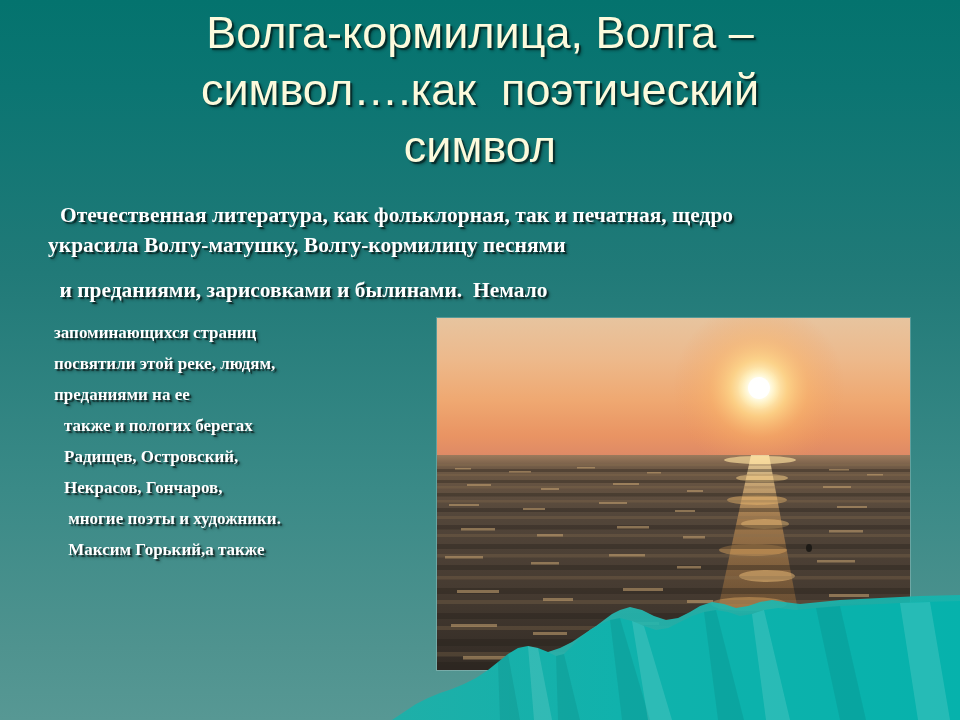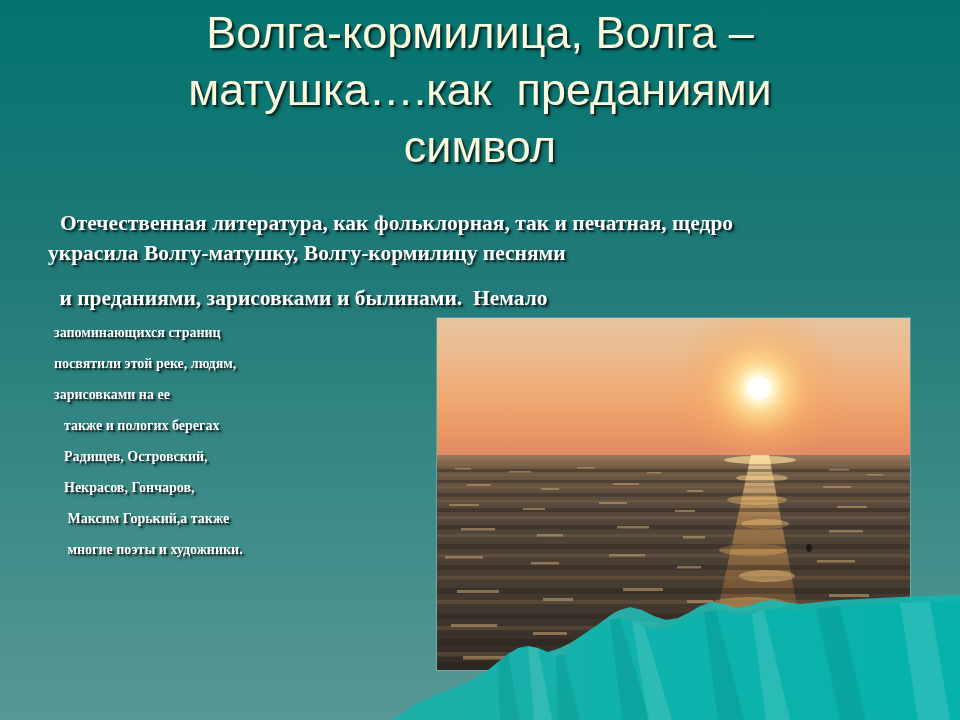--- a/index.html
+++ b/index.html
@@ -47,35 +47,35 @@
   .body-text {
     color: #ffffff;
     font-family: "Liberation Serif", serif;
     font-weight: bold;
     text-shadow: 2px 2px 1px rgba(0,0,0,0.55), 3px 3px 3px rgba(0,0,0,0.30);
   }
 
   #para-top {
     position: absolute;
     left: 48px;
-    top: 208px;
+    top: 200px;
     width: 880px;
     font-size: 21.5px;
     line-height: 30px;
   }
   #para-top .pline { display: block; white-space: pre; }
   #para-top .pline.l1 { text-indent: 12px; }
   #para-top .pline.l3 { margin-top: 15px; text-indent: 6px; }
 
   #para-left {
     position: absolute;
     left: 54px;
     top: 317px;
     width: 370px;
-    font-size: 14px;
+    font-size: 17px;
     line-height: 31px;
   }
   #para-left .pline { display: block; white-space: pre; }
   #para-left .pline.ind { text-indent: 10px; }
 
   
   #photo {
     position: absolute;
     left: 437px;
     top: 318px;
@@ -86,39 +86,39 @@
   }
   #photo svg { display: block; width: 473px; height: 352px; }
 </style>
 </head>
 <body>
 
 <div id="slide">
 
   <div id="title">
     <span class="tline">Волга-кормилица, Волга –</span>
-    <span class="tline">матушка….как  преданиями</span>
+    <span class="tline">символ….как  поэтический</span>
     <span class="tline">символ</span>
   </div>
 
   <div id="para-top" class="body-text">
     <span class="pline l1">Отечественная литература, как фольклорная, так и печатная, щедро</span>
     <span class="pline l2">украсила Волгу-матушку, Волгу-кормилицу песнями</span>
     <span class="pline l3"> и преданиями, зарисовками и былинами.  Немало</span>
   </div>
 
   <div id="para-left" class="body-text">
     <span class="pline">запоминающихся страниц</span>
     <span class="pline">посвятили этой реке, людям,</span>
-    <span class="pline">зарисовками на ее</span>
+    <span class="pline">преданиями на ее</span>
     <span class="pline ind">также и пологих берегах</span>
     <span class="pline ind">Радищев, Островский,</span>
     <span class="pline ind">Некрасов, Гончаров,</span>
+    <span class="pline ind"> многие поэты и художники.</span>
     <span class="pline ind"> Максим Горький,а также</span>
-    <span class="pline ind"> многие поэты и художники.</span>
   </div>
 
   <div id="photo">
     <svg viewBox="0 0 473 352" preserveAspectRatio="none">
       <defs>
         <linearGradient id="skyGrad" x1="0" y1="0" x2="0" y2="1">
           <stop offset="0" stop-color="#E7C49F"></stop>
           <stop offset="0.30" stop-color="#EDB98B"></stop>
           <stop offset="0.60" stop-color="#EFA871"></stop>
           <stop offset="0.85" stop-color="#E99463"></stop>

